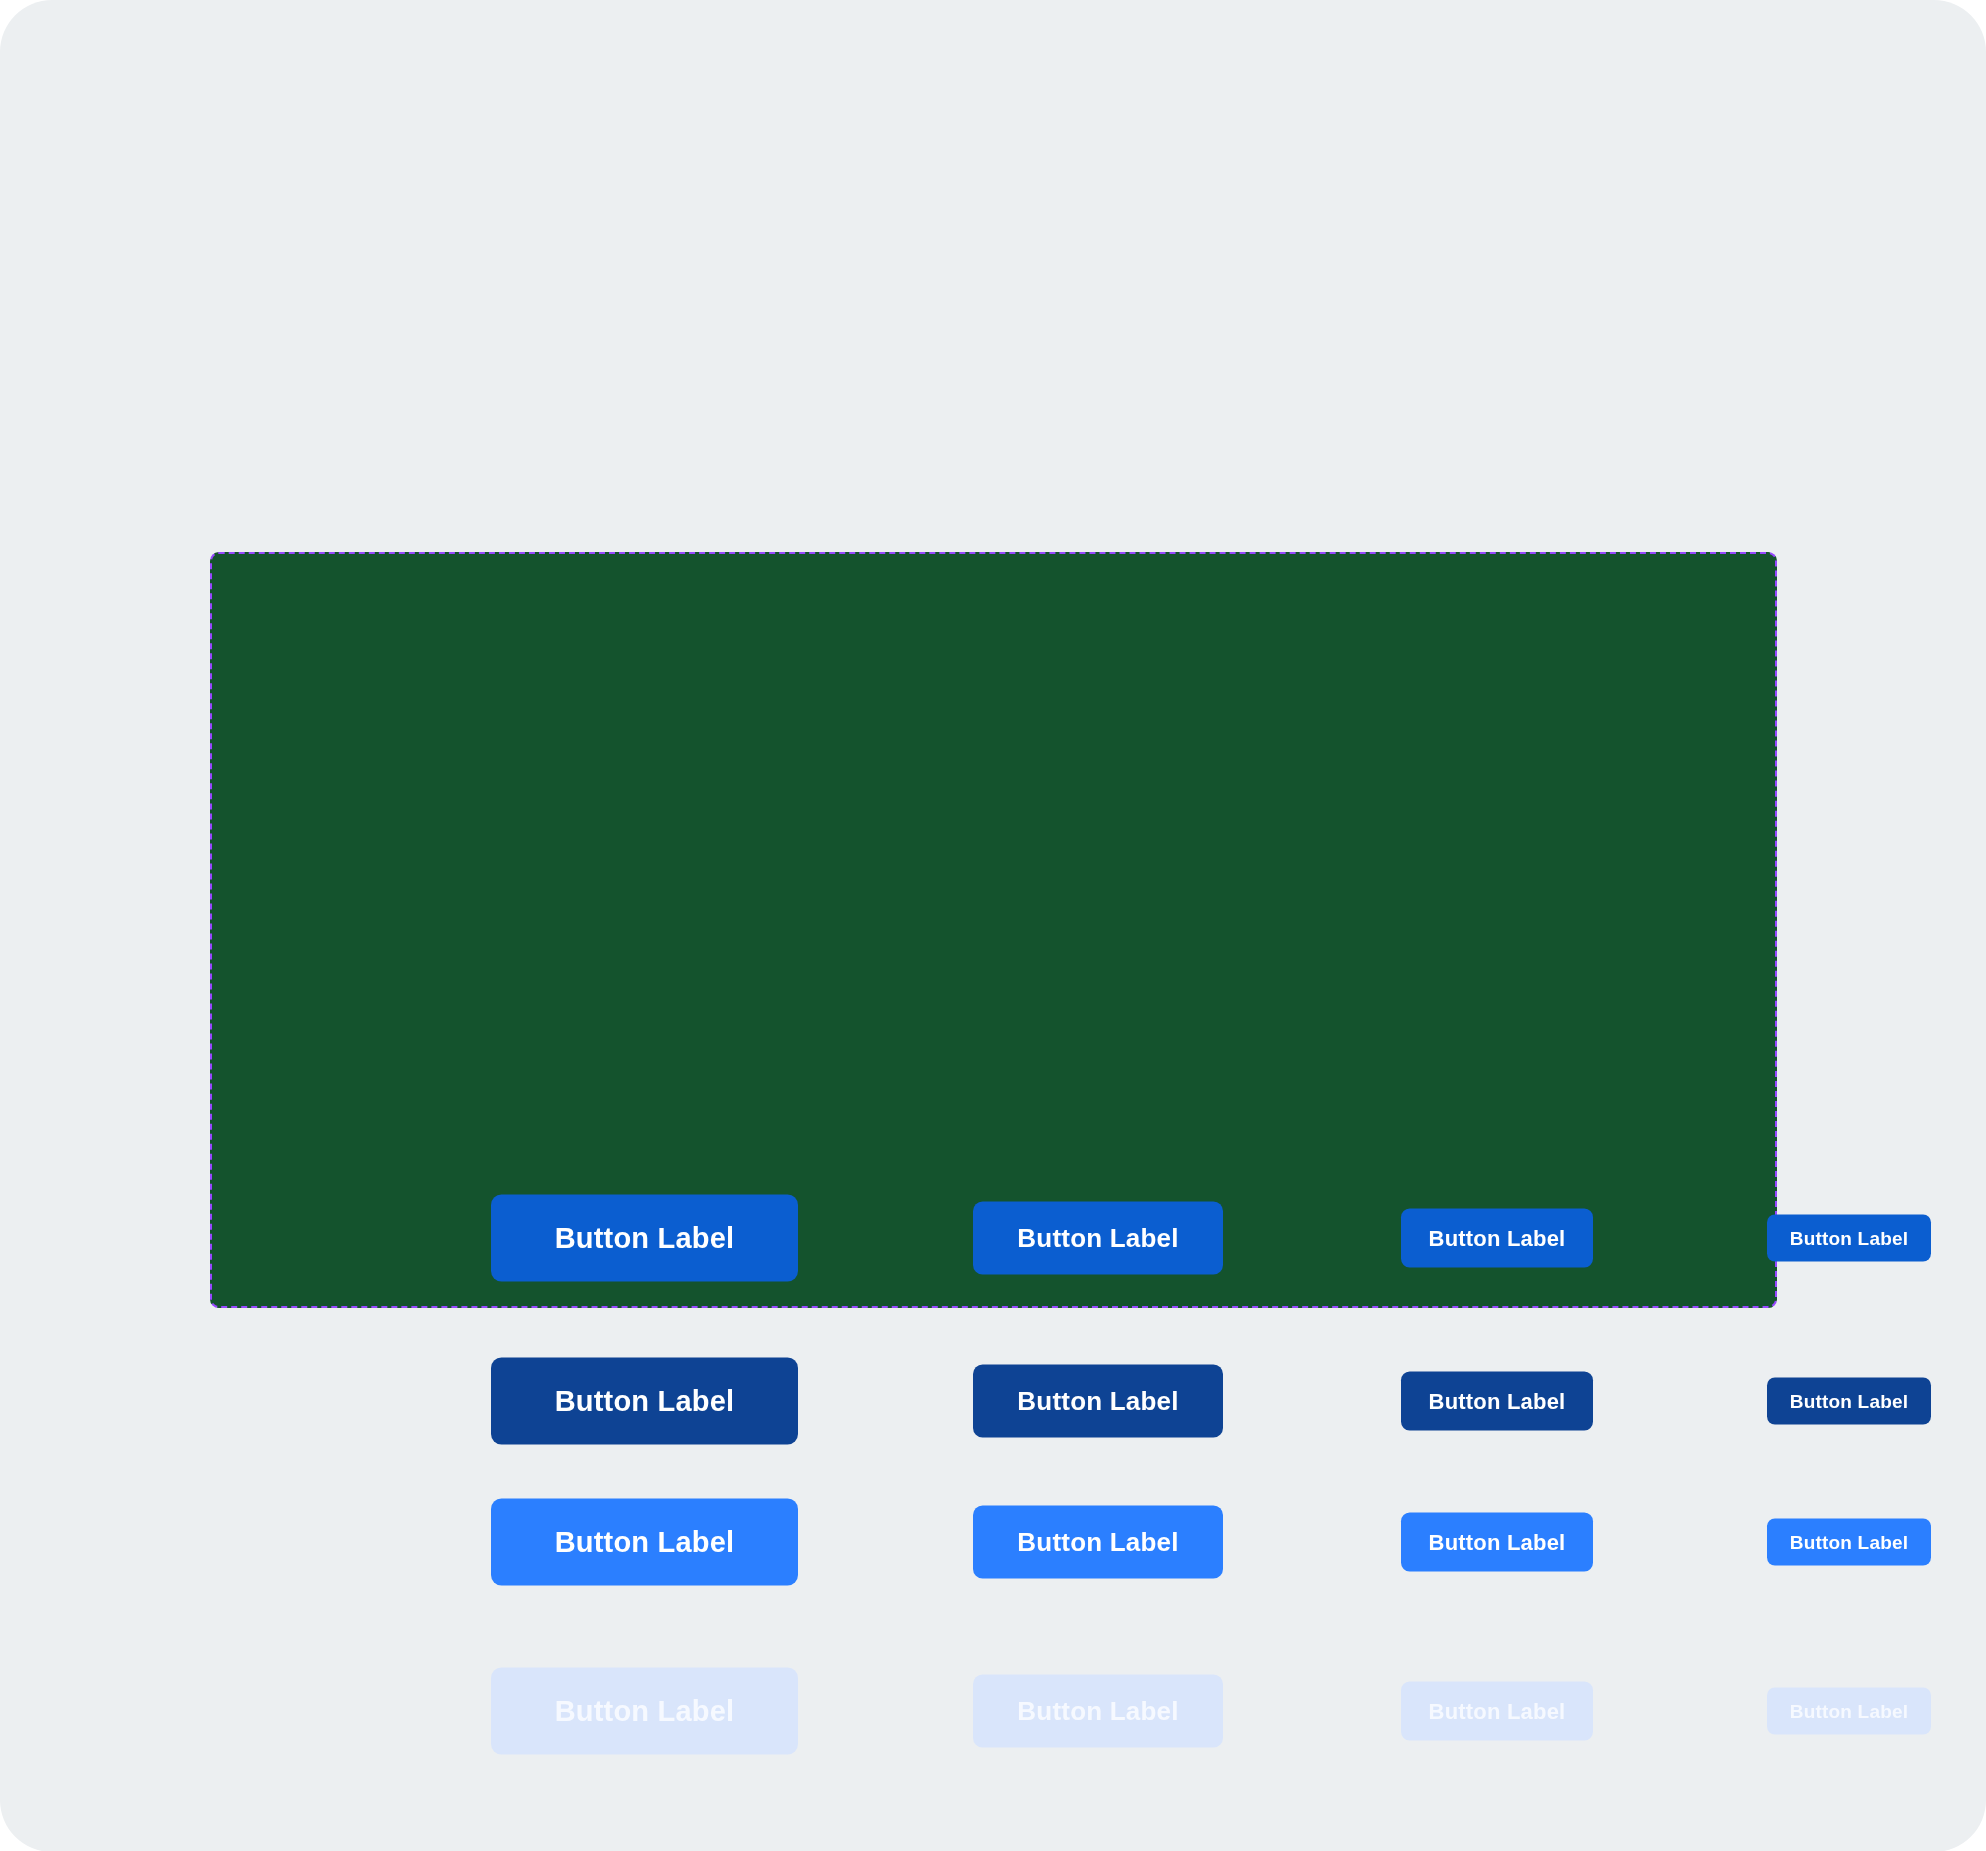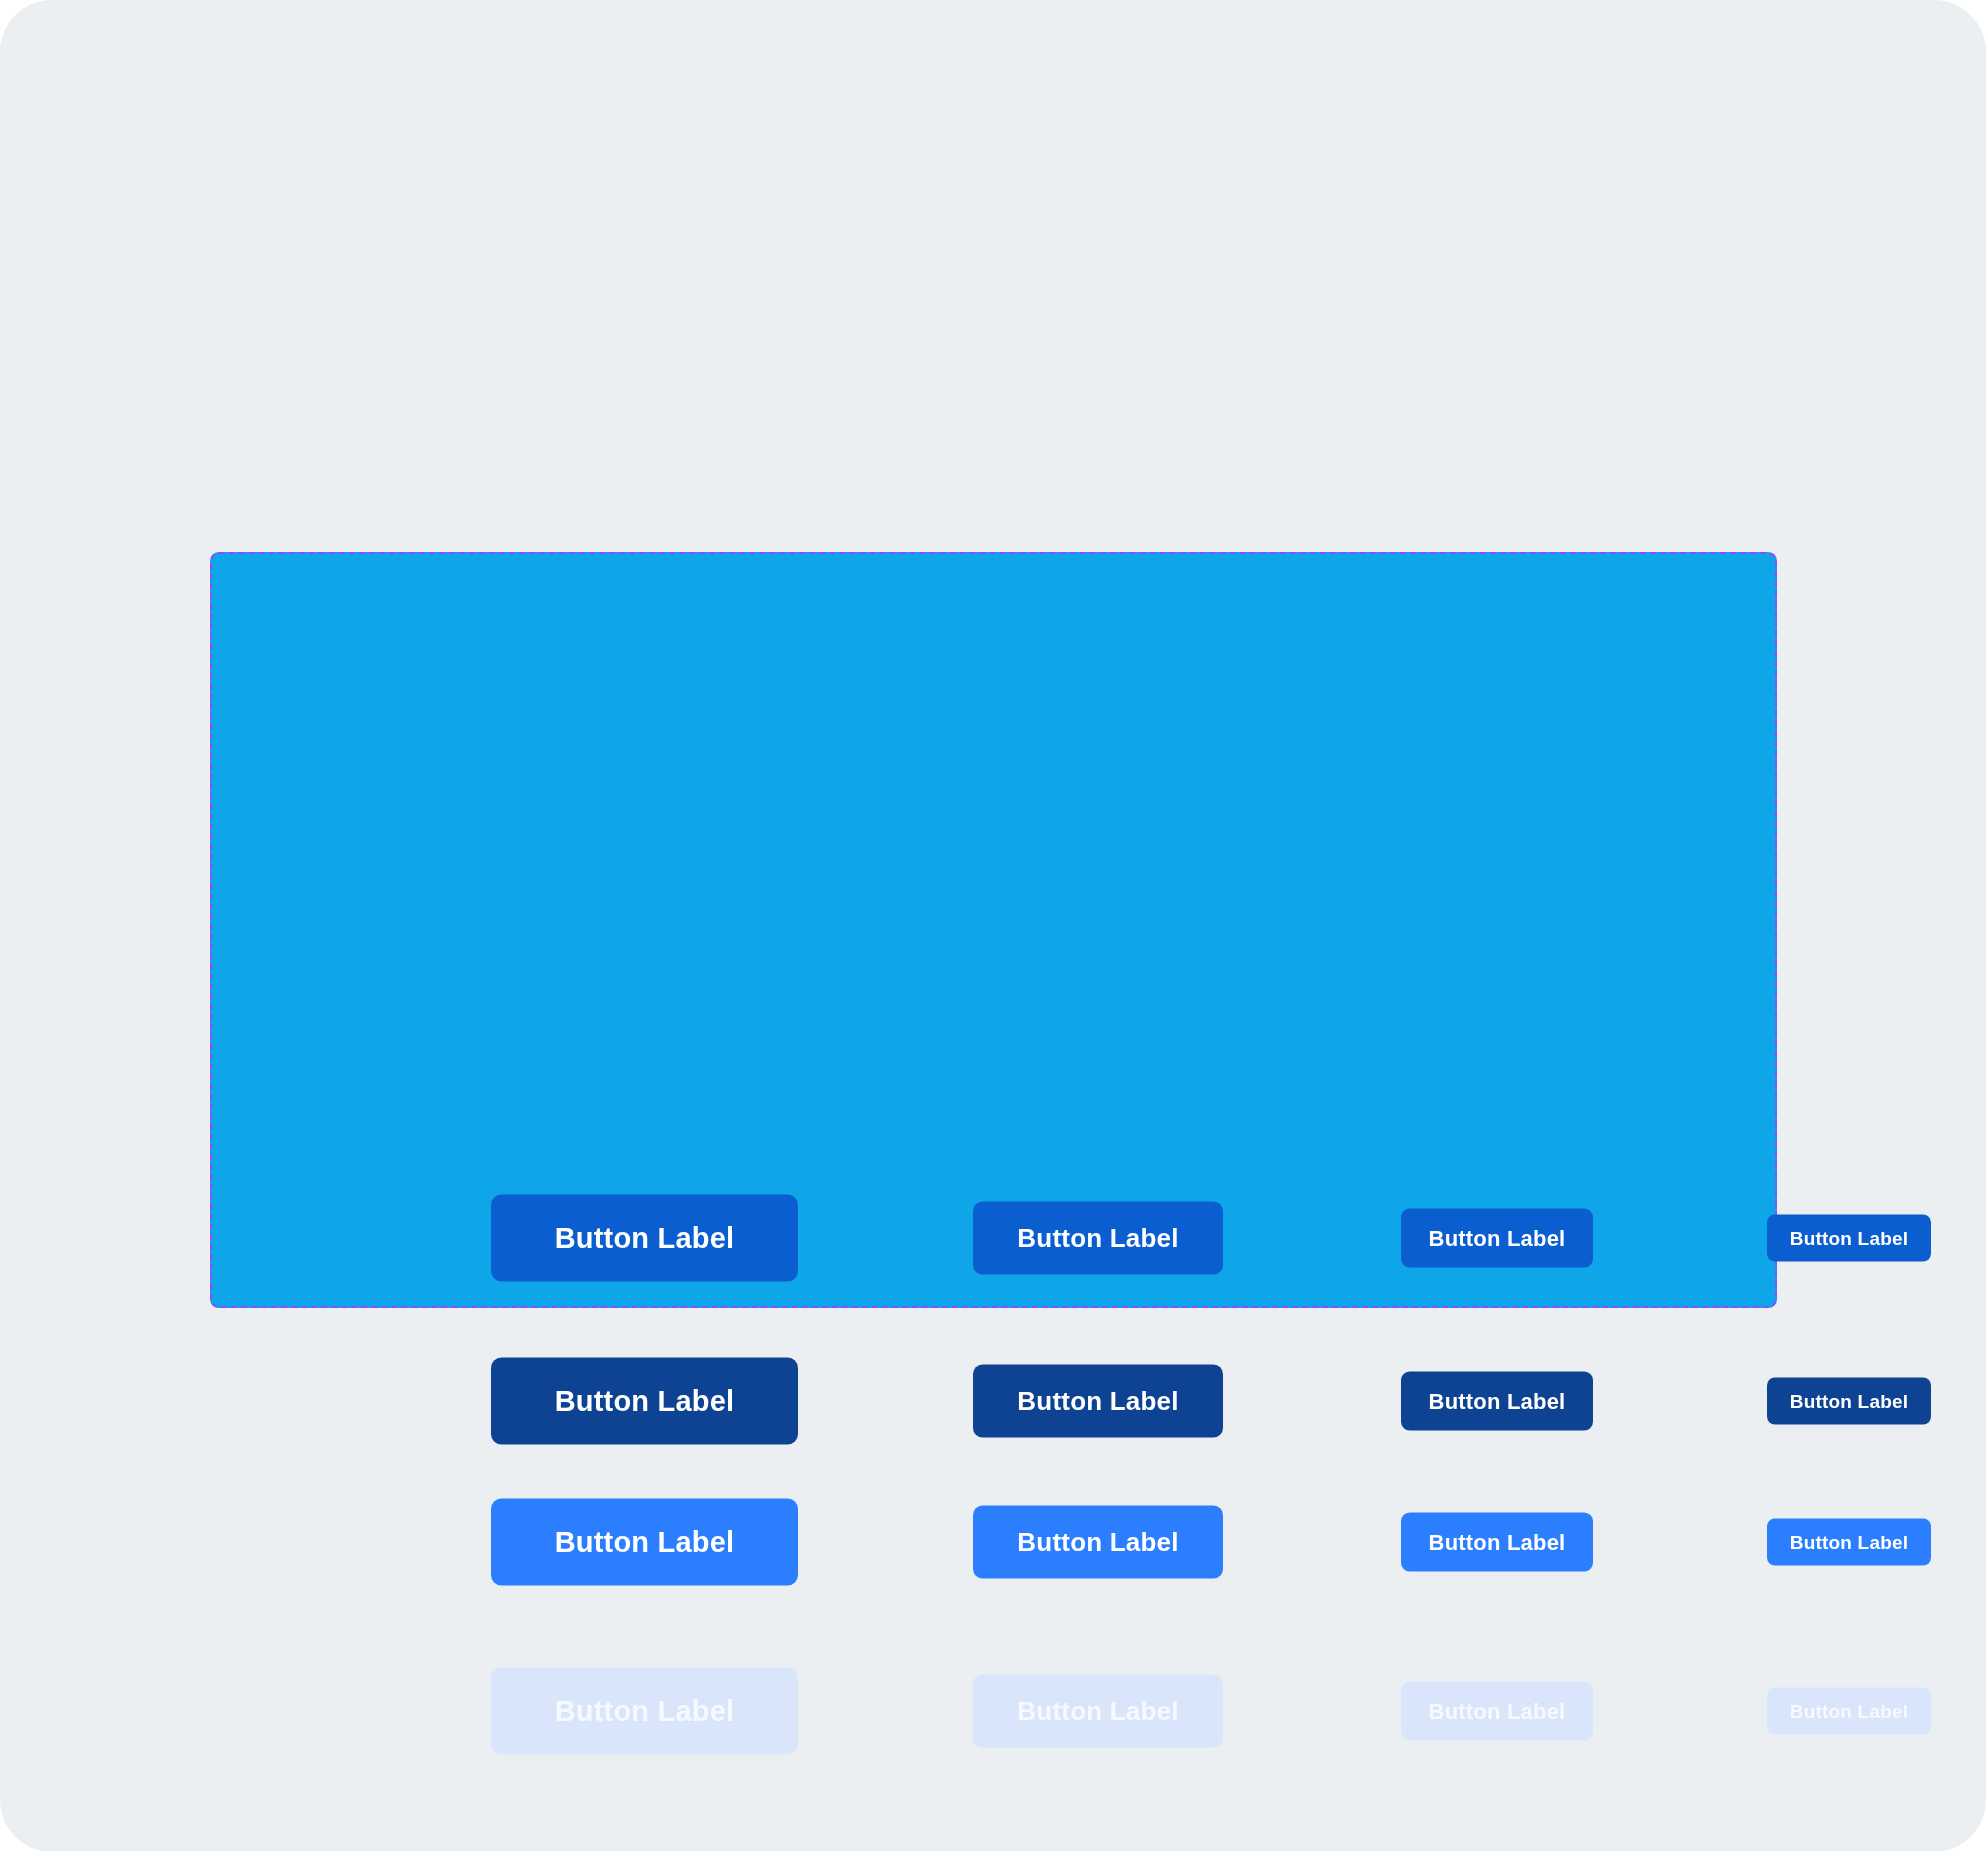--- a/index.html
+++ b/index.html
@@ -27,21 +27,21 @@
   }
 
   
   #spec-frame {
     position: absolute;
     left: 210px;
     top: 552px;
     width: 1567px;
     height: 756px;
     box-sizing: border-box;
-    background: #0ea5e9;
+    background: #14532d;
     border: 2.6px dashed #9747ff;
     border-radius: 8.7px;
   }
 
   
   .button-row {
     position: absolute;
     left: 0;
     width: 100%;
     height: 0;

